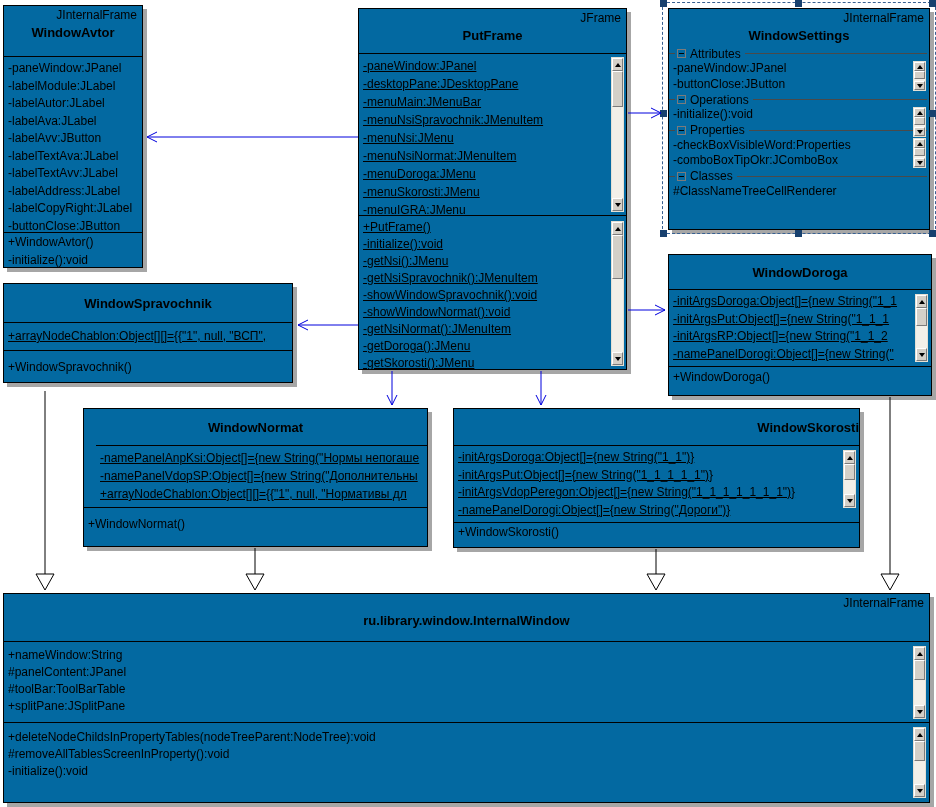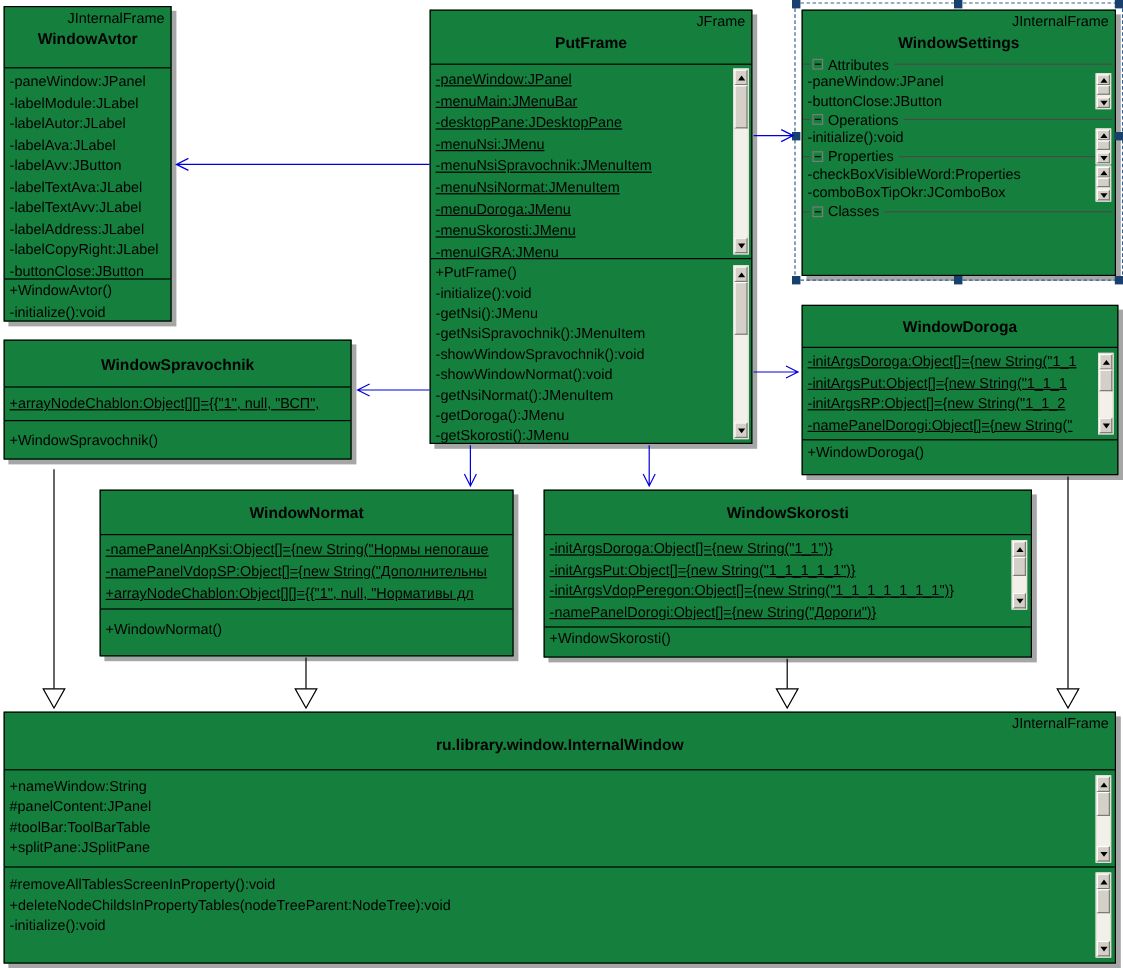--- a/index.html
+++ b/index.html
@@ -3,21 +3,21 @@
 <meta charset="utf-8">
 <style>
   * { box-sizing: border-box; margin:0; padding:0; }
   html,body { background:#fff; }
   body{
     width:936px; height:807px; position:relative; overflow:hidden;
     font-family:"Liberation Sans", sans-serif; color:#000;
   }
   
   .cls{
-    position:absolute; background:#15803d; border:1px solid #000;
+    position:absolute; background:#0369a1; border:1px solid #000;
     box-shadow:4px 4px 0 #a6a6a6;
   }
   .hdr{ overflow:hidden; }
   .hdr .stereo{ font-size:12px; text-align:right; padding:2px 5px 0 0; white-space:nowrap; }
   .hdr .cname{ font-size:13px; font-weight:bold; text-align:center; padding-top:3px; white-space:nowrap; }
   .hdr.one{ display:flex; align-items:center; justify-content:center; }
   .hdr.one .cname{ padding:0; }
   .comp{ position:relative; overflow:hidden; border-top:1px solid #000; }
   .rows{ padding-top:3px; }
   .member{ font-size:12px; line-height:17px; padding-left:4px; white-space:nowrap; }
@@ -87,42 +87,42 @@
 </div>
 
 <div class="cls" id="putFrame" style="left:358px;top:8px;width:269px;height:362px;">
   <div class="hdr" style="height:44px;">
     <div class="stereo">JFrame</div>
     <div class="cname">PutFrame</div>
   </div>
   <div class="comp attrs" style="height:162px;">
     <div class="rows">
         <div class="member u">-paneWindow:JPanel</div>
+        <div class="member u">-desktopPane:JDesktopPane</div>
         <div class="member u">-menuMain:JMenuBar</div>
-        <div class="member u">-desktopPane:JDesktopPane</div>
+        <div class="member u">-menuNsiSpravochnik:JMenuItem</div>
         <div class="member u">-menuNsi:JMenu</div>
-        <div class="member u">-menuNsiSpravochnik:JMenuItem</div>
         <div class="member u">-menuNsiNormat:JMenuItem</div>
         <div class="member u">-menuDoroga:JMenu</div>
         <div class="member u">-menuSkorosti:JMenu</div>
         <div class="member u">-menuIGRA:JMenu</div>
       </div>
     <div class="vscroll" style="right: 2px; top: 3px; height: 155px; position: absolute;">
         <div class="sb-btn">
           <i class="tri up"></i>
         </div>
         <div class="sb-track">
           <div class="sb-thumb" style="height:36px"></div>
         </div>
         <div class="sb-btn" style="position:absolute;bottom:0;left:0;right:0;">
           <i class="tri dn"></i>
         </div>
       </div>
   </div>
-  <div class="comp methods" style="height:154px;">
+  <div class="comp methods" style="height:154px;text-decoration:underline;">
     <div class="rows">
         <div class="member">+PutFrame()</div>
         <div class="member">-initialize():void</div>
         <div class="member">-getNsi():JMenu</div>
         <div class="member">-getNsiSpravochnik():JMenuItem</div>
         <div class="member">-showWindowSpravochnik():void</div>
         <div class="member">-showWindowNormat():void</div>
         <div class="member">-getNsiNormat():JMenuItem</div>
         <div class="member">-getDoroga():JMenu</div>
         <div class="member">-getSkorosti():JMenu</div>
@@ -208,20 +208,23 @@
             <i class="tri dn"></i>
           </div>
         </div>
       </div>
       <div class="sec-header">
         <span class="sec-line pre"></span>
         <span class="collapse-box"></span>
         <span class="sec-label">Classes</span>
         <span class="sec-line post"></span>
       </div>
+      <div class="sec-items">
+        <div class="member">#ClassNameTreeCellRenderer</div>
+      </div>
     </div>
 </div>
 
 <div class="sel-rect" style="left:662px;top:2px;width:274px;height:232px;"></div>
 <div class="handle" style="left:660px;top:0px;"></div>
 <div class="handle" style="left:795px;top:0px;"></div>
 <div class="handle" style="left:929px;top:0px;"></div>
 <div class="handle" style="left:660px;top:110px;"></div>
 <div class="handle" style="left:929px;top:110px;"></div>
 <div class="handle" style="left:660px;top:230px;"></div>
@@ -271,36 +274,36 @@
     <div class="rows" style="padding-top:2px">
         <div class="member">+WindowDoroga()</div>
       </div>
   </div>
 </div>
 
 <div class="cls" id="windowNormat" style="left:83px;top:408px;width:345px;height:139px;">
   <div class="hdr one" style="height:36px;">
     <div class="cname">WindowNormat</div>
   </div>
-  <div class="comp attrs" style="height:62px;">
+  <div class="comp attrs" style="height:62px;margin-left:12px;">
     <div class="rows">
         <div class="member u">-namePanelAnpKsi:Object[]={new String("Нормы непогаше</div>
         <div class="member u">-namePanelVdopSP:Object[]={new String("Дополнительны</div>
         <div class="member u">+arrayNodeChablon:Object[][]={{"1", null, "Нормативы дл</div>
       </div>
   </div>
   <div class="comp methods" style="height:39px;">
     <div class="rows">
         <div class="member">+WindowNormat()</div>
       </div>
   </div>
 </div>
 
 <div class="cls" id="windowSkorosti" style="left:453px;top:408px;width:407px;height:140px;">
-  <div class="hdr one" style="height:36px;">
+  <div class="hdr one" style="height:36px;justify-content:flex-end;">
     <div class="cname">WindowSkorosti</div>
   </div>
   <div class="comp attrs" style="height:77px;">
     <div class="rows">
         <div class="member u">-initArgsDoroga:Object[]={new String("1_1")}</div>
         <div class="member u">-initArgsPut:Object[]={new String("1_1_1_1_1")}</div>
         <div class="member u">-initArgsVdopPeregon:Object[]={new String("1_1_1_1_1_1_1")}</div>
         <div class="member u">-namePanelDorogi:Object[]={new String("Дороги")}</div>
       </div>
     <div class="vscroll" style="right: 3px; top: 4px; height: 58px; position: absolute;">
@@ -341,22 +344,22 @@
         <div class="sb-track">
           <div class="sb-thumb" style="height:20px"></div>
         </div>
         <div class="sb-btn" style="position:absolute;bottom:0;left:0;right:0;">
           <i class="tri dn"></i>
         </div>
       </div>
   </div>
   <div class="comp methods" style="height:80px;">
     <div class="rows">
+        <div class="member">+deleteNodeChildsInPropertyTables(nodeTreeParent:NodeTree):void</div>
         <div class="member">#removeAllTablesScreenInProperty():void</div>
-        <div class="member">+deleteNodeChildsInPropertyTables(nodeTreeParent:NodeTree):void</div>
         <div class="member">-initialize():void</div>
       </div>
     <div class="vscroll" style="right: 3px; top: 4px; height: 71px; position: absolute;">
         <div class="sb-btn">
           <i class="tri up"></i>
         </div>
         <div class="sb-track">
           <div class="sb-thumb" style="height:20px"></div>
         </div>
         <div class="sb-btn" style="position:absolute;bottom:0;left:0;right:0;">

